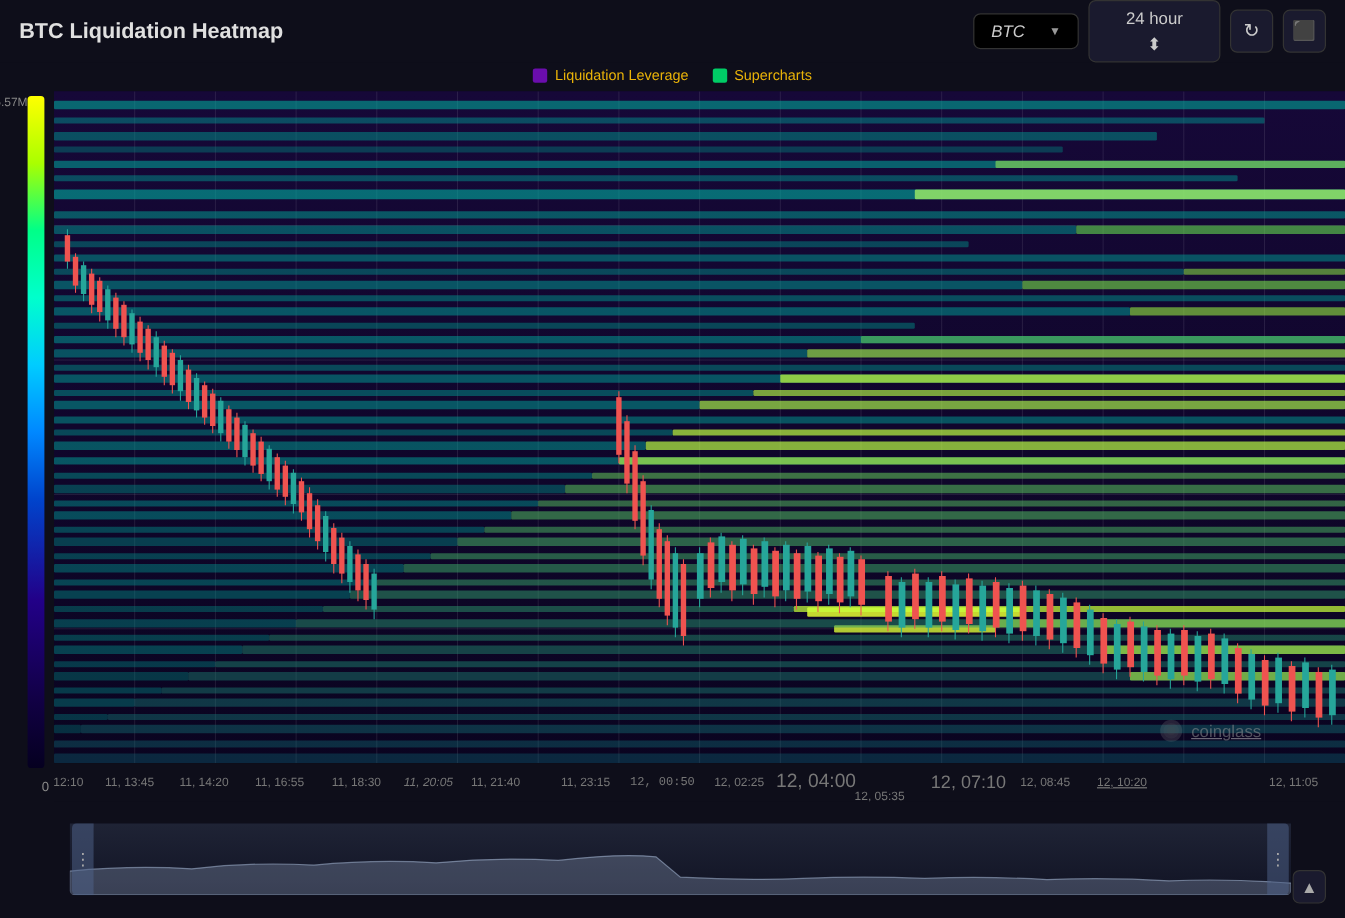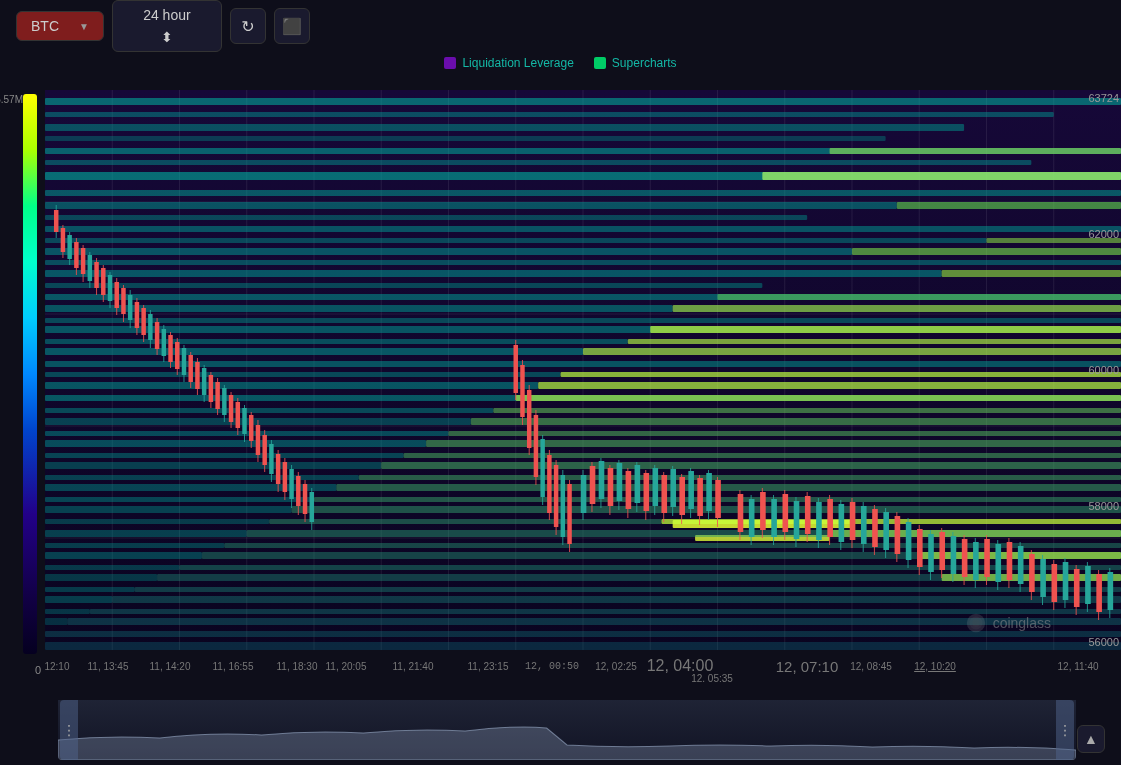--- a/index.html
+++ b/index.html
@@ -27,31 +27,32 @@
       flex: 1;
     }
 
     .controls {
       display: flex;
       align-items: center;
       gap: 8px;
     }
 
     .select-btn {
-      background: #7f1d1d;
+      background: #000000;
       border: 1px solid #333;
       color: #ccc;
       padding: 6px 14px;
       border-radius: 6px;
       font-size: 14px;
       cursor: pointer;
       display: flex;
       align-items: center;
       gap: 20px;
       min-width: 80px;
+      font-style: italic;
     }
 
     .select-btn .chevron {
       font-size: 10px;
       color: #999;
     }
 
     .time-select-btn {
       background: #1a1a2e;
       border: 1px solid #333;
@@ -79,23 +80,23 @@
       align-items: center;
       justify-content: center;
       font-size: 16px;
     }
 
     .legend {
       display: flex;
       align-items: center;
       justify-content: center;
       gap: 20px;
-      padding: 4px 0 20px;
+      padding: 4px 0 6px;
       font-size: 12px;
-      color: #14b8a6;
+      color: #eab308;
     }
 
     .legend-item {
       display: flex;
       align-items: center;
       gap: 6px;
     }
 
     .legend-dot {
       width: 12px;
@@ -230,37 +231,39 @@
     }
 
     .coinglass-logo {
       position: absolute;
       bottom: 16px;
       right: 70px;
       display: flex;
       align-items: center;
       gap: 6px;
       opacity: 0.5;
+      text-decoration: underline;
     }
 
     .logo-icon {
       width: 22px;
       height: 22px;
     }
 
     .logo-text {
       font-size: 14px;
       color: #999;
       font-weight: 500;
     }
   </style>
 </head>
 <body>
 
 <div class="header">
+  <span class="title">BTC Liquidation Heatmap</span>
   <div class="controls">
     <button class="select-btn">
       <span>BTC</span>
       <span class="chevron">▼</span>
     </button>
     <button class="time-select-btn">
       <span>24 hour</span>
       <span class="chevron">⬍</span>
     </button>
     <button class="icon-btn">
@@ -651,46 +654,39 @@
 
       <div class="coinglass-logo">
         <svg class="logo-icon" viewBox="0 0 24 24">
           <circle cx="12" cy="12" r="10" fill="rgba(150,150,150,0.4)"></circle>
           <circle cx="12" cy="12" r="7" fill="rgba(120,120,120,0.3)"></circle>
           <circle cx="12" cy="12" r="4" fill="rgba(100,100,100,0.5)"></circle>
         </svg>
         <span class="logo-text">coinglass</span>
       </div>
 
-      <div style="position:absolute; right:2px; top:0; height:560px; display:flex; flex-direction:column; justify-content:space-between; padding:2px 0;">
-        <span style="font-size:11px; color:#999;">63724</span>
-        <span style="font-size:11px; color:#999;">62000</span>
-        <span style="font-size:11px; color:#999;">60000</span>
-        <span style="font-size:11px; color:#999;">58000</span>
-        <span style="font-size:11px; color:#999;">56000</span>
-      </div>
     </div>
 
     <div class="x-axis" style="margin-left:0; position:relative; height:32px; background:#0e0e1a;">
       <span class="x-label" style="left:4px; font-size:10px; color:#777; white-space:nowrap;">11, 12:10</span>
       <span class="x-label" style="left:63px; font-size:10px; color:#777; white-space:nowrap;">11, 13:45</span>
       <span class="x-label" style="left:125px; font-size:10px; color:#777; white-space:nowrap;">11, 14:20</span>
       <span class="x-label" style="left:188px; font-size:10px; color:#777; white-space:nowrap;">11, 16:55</span>
       <span class="x-label" style="left:252px; font-size:10px; color:#777; white-space:nowrap;">11, 18:30</span>
-      <span class="x-label" style="left:301px; font-size:10px; color:#777; white-space:nowrap;">11, 20:05</span>
+      <span class="x-label" style="left:312px; font-size:10px; color:#777; white-space:nowrap;font-style:italic;">11, 20:05</span>
       <span class="x-label" style="left:368px; font-size:10px; color:#777; white-space:nowrap;">11, 21:40</span>
       <span class="x-label" style="left:443px; font-size:10px; color:#777; white-space:nowrap;">11, 23:15</span>
       <span class="x-label" style="left:507px; font-size:10px; color:#777; white-space:nowrap;font-family:Liberation Mono, monospace;">12, 00:50</span>
       <span class="x-label" style="left:571px; font-size:10px; color:#777; white-space:nowrap;">12, 02:25</span>
       <span class="x-label" style="left:635px; font-size:16px; color:#777; white-space:nowrap;">12, 04:00</span>
-      <span class="x-label" style="left:667px; font-size:10px; color:#777; white-space:nowrap;margin-top:25px;">12, 05:35</span>
+      <span class="x-label" style="left:688px; font-size:10px; color:#777; white-space:nowrap;margin-top:25px;">12, 05:35</span>
       <span class="x-label" style="left:762px; font-size:15px; color:#777; white-space:nowrap;">12, 07:10</span>
       <span class="x-label" style="left:826px; font-size:10px; color:#777; white-space:nowrap;">12, 08:45</span>
       <span class="x-label" style="left:890px; font-size:10px; color:#777; white-space:nowrap;text-decoration:underline;">12, 10:20</span>
-      <span class="x-label" style="right:2px; font-size:10px; color:#777; white-space:nowrap; position:absolute;">12, 11:40</span>
+      <span class="x-label" style="right:2px; font-size:10px; color:#777; white-space:nowrap; position:absolute;">12, 11:05</span>
     </div>
   </div>
 </div>
 
 <div style="position:relative; height:60px; background:#0a0a18; margin: 0 45px 0 58px; border-radius: 0 0 4px 4px; overflow:hidden;">
   <div class="minimap-bg"></div>
 
   <svg style="position:absolute; inset:0; width:100%; height:100%;" viewBox="0 0 1000 60" preserveAspectRatio="none">
     <path d="M0 40 Q50 35 100 38 Q150 32 200 35 Q250 30 300 33 Q350 28 400 31 Q450 25 480 28 L500 45 Q550 48 600 46 Q650 44 700 46 Q750 44 800 47 Q850 45 900 48 Q950 46 1000 50 L1000 60 L0 60 Z" fill="rgba(180,200,230,0.25)" stroke="rgba(180,200,230,0.5)" stroke-width="1"></path>
   </svg>

